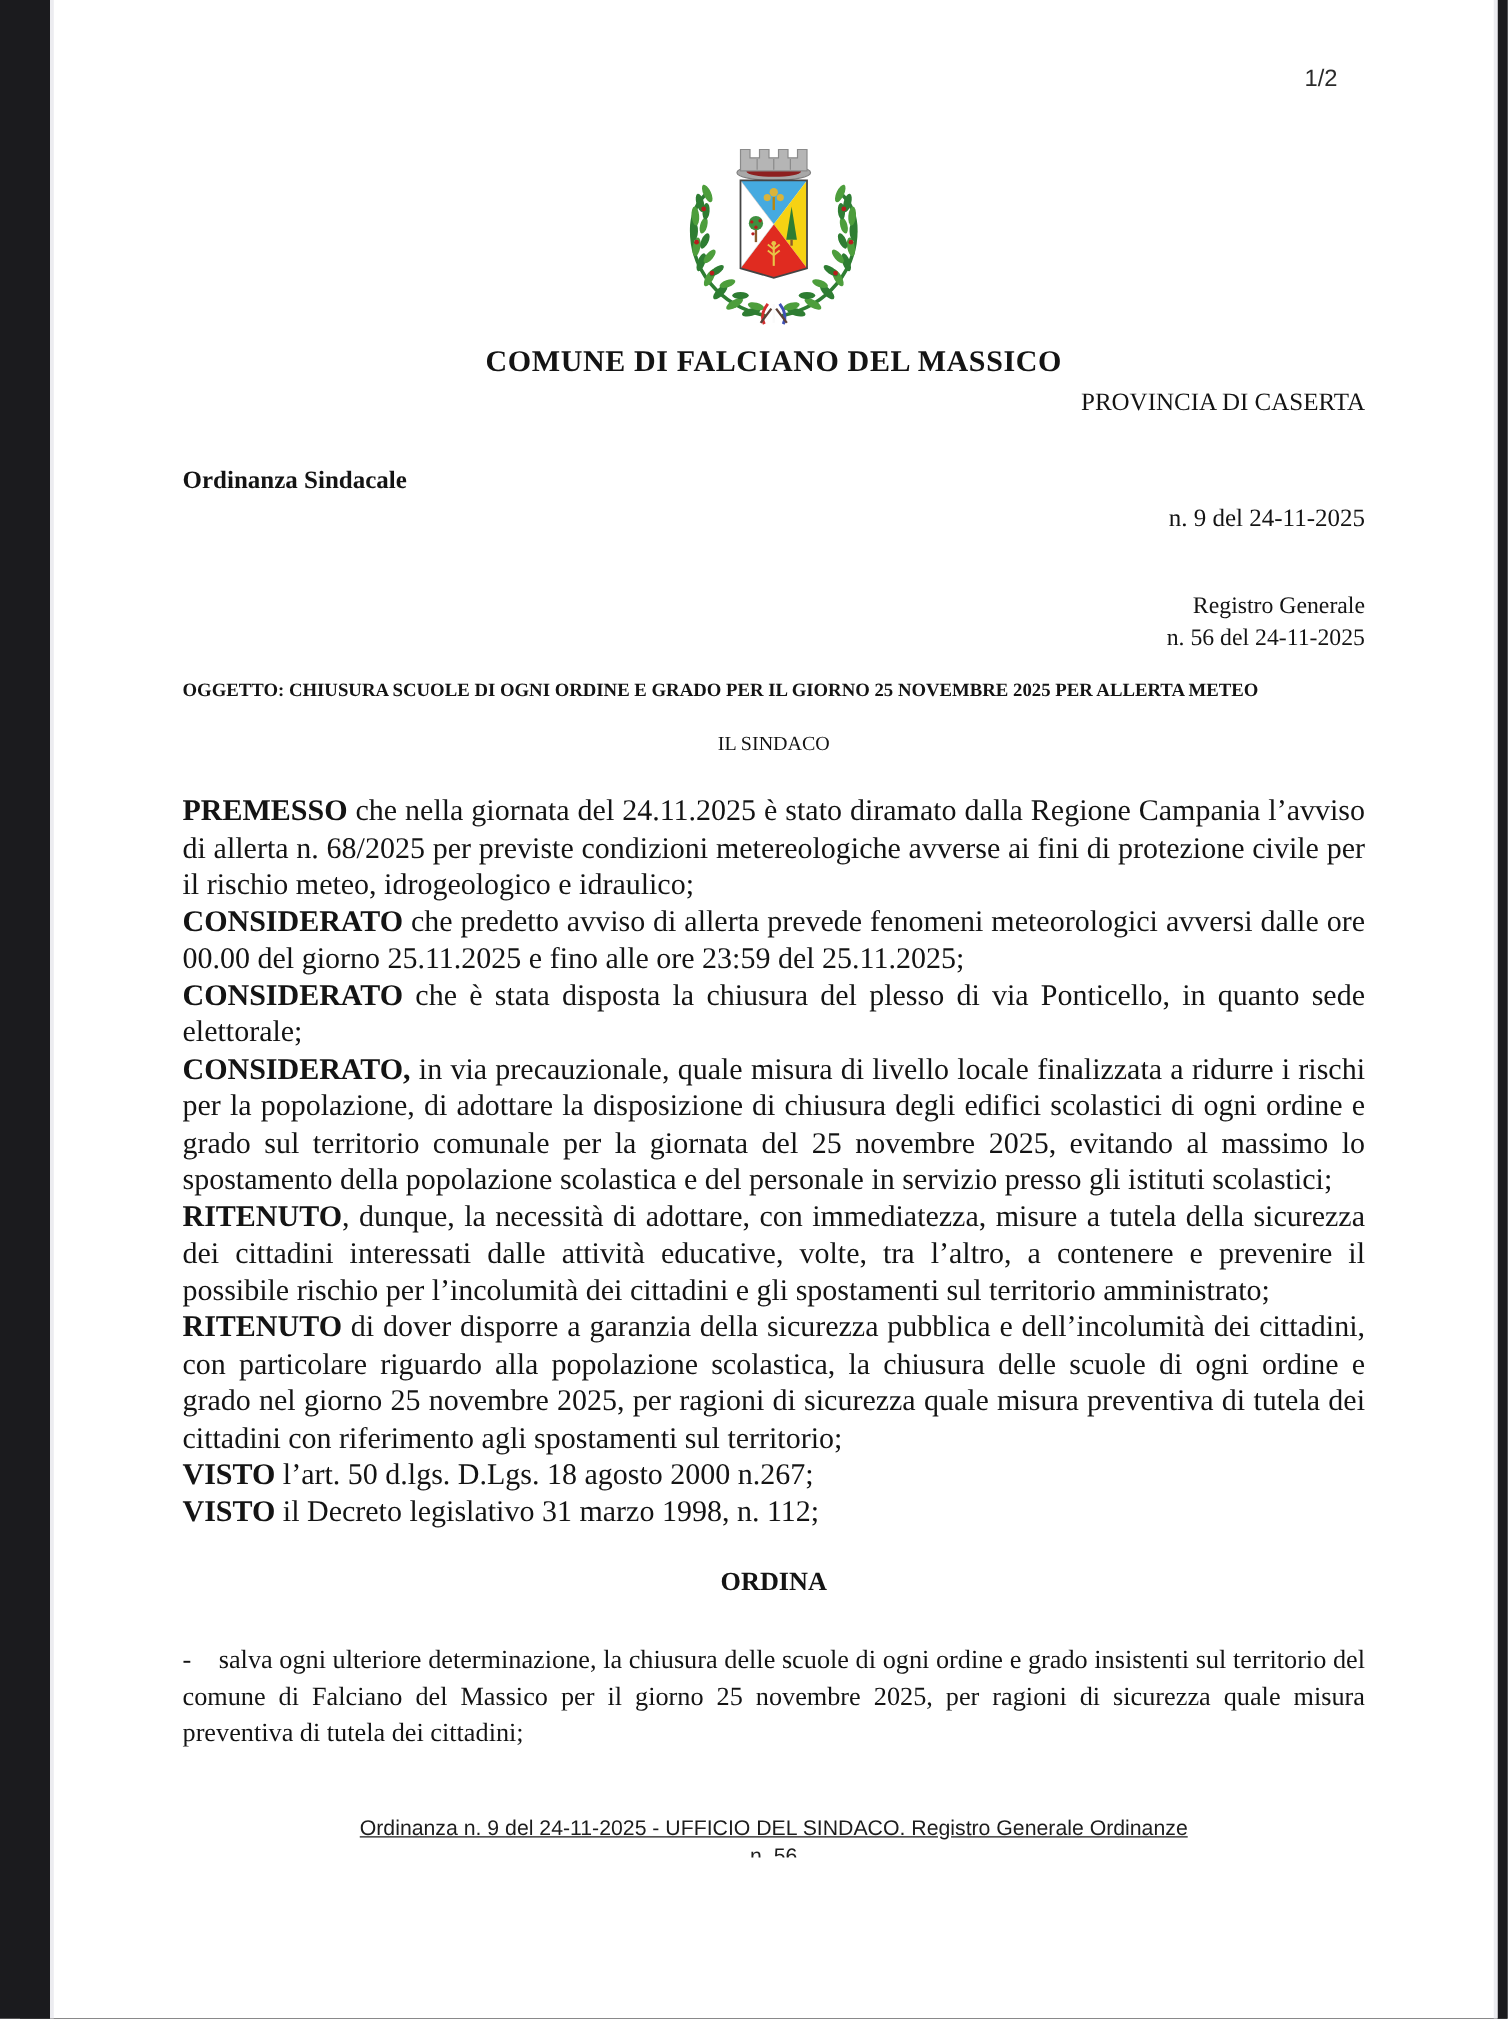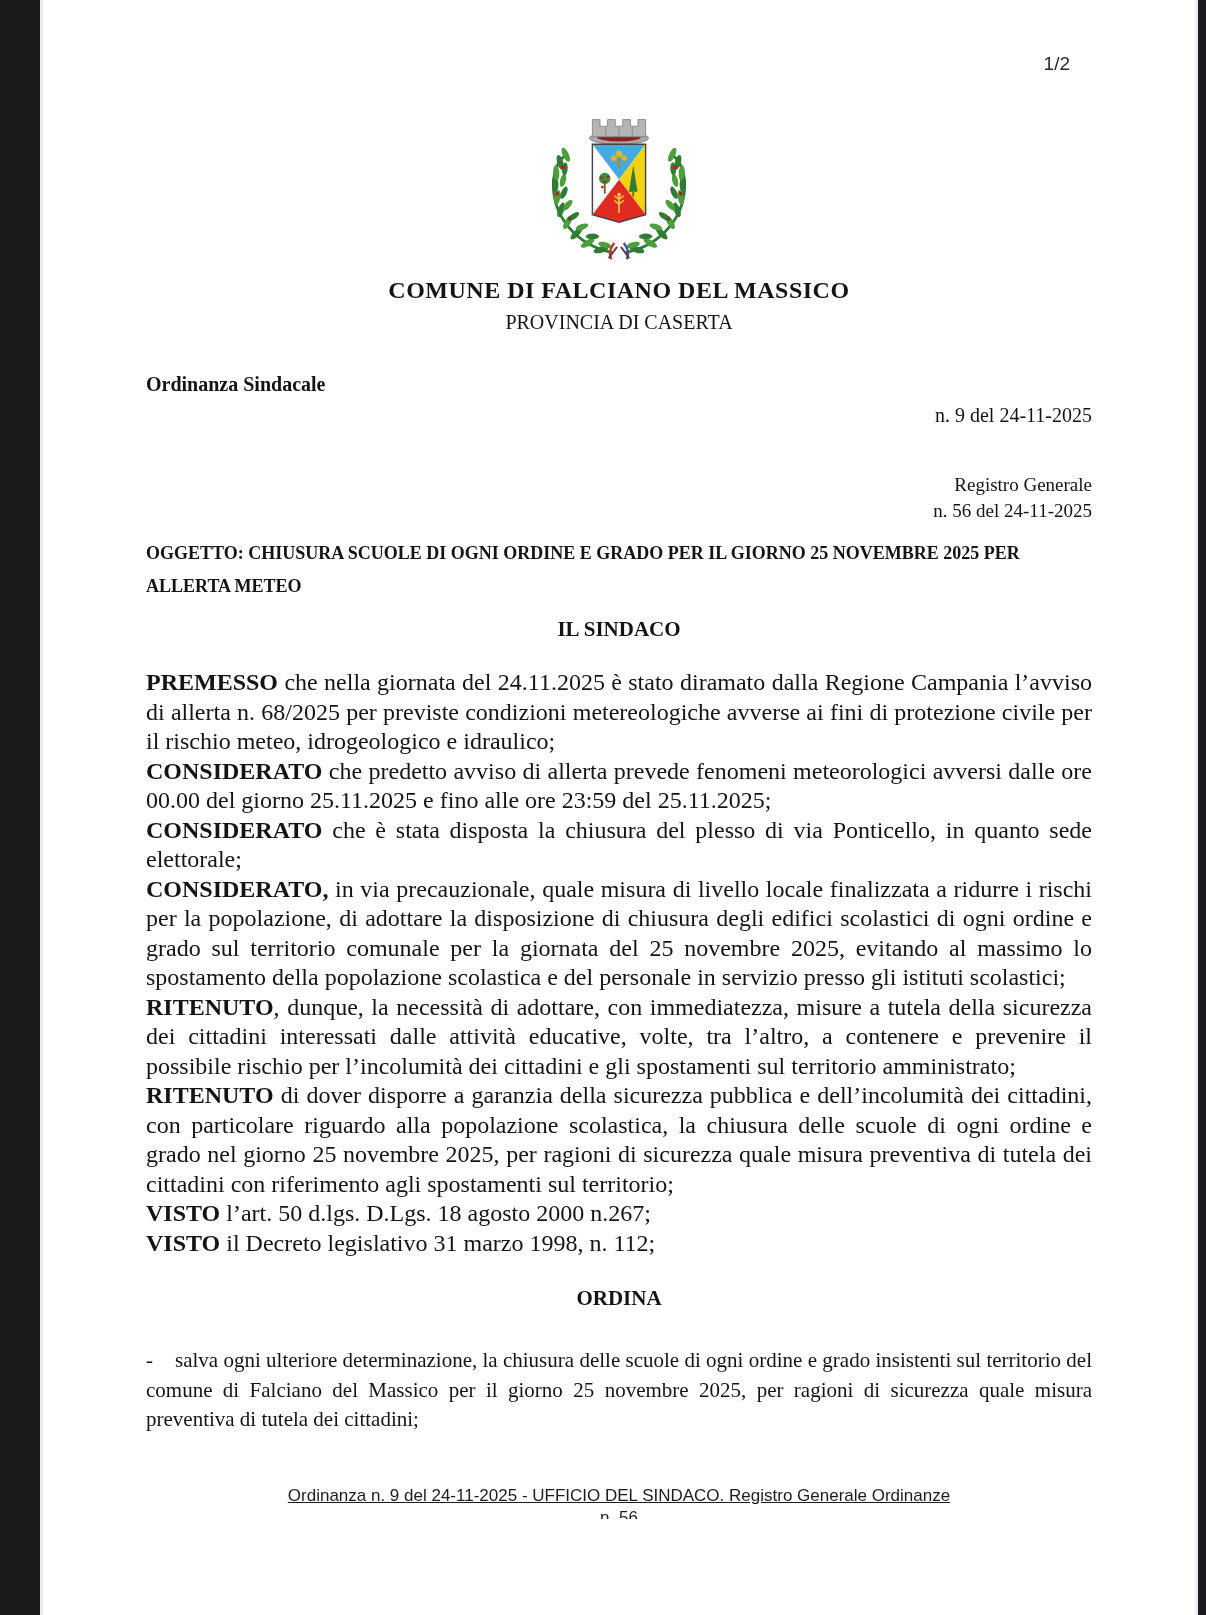--- a/index.html
+++ b/index.html
@@ -12,26 +12,26 @@
     padding:0 0;
   }
   .inner{padding:0 103px;color:#141414;}
   .pagenum{
     margin-top:52px;text-align:right;padding-right:22px;
     font-family:"Liberation Sans", sans-serif;font-size:19px;line-height:24px;color:#2b2b2b;
   }
   .crest{margin:36px auto 0;width:170px;height:152px;display:block;}
   .crest svg{display:block;width:170px;height:152px;margin:0 auto;}
   .muni{margin:13px 0 0;text-align:center;font-size:24px;line-height:26px;font-weight:bold;letter-spacing:.5px;}
-  .prov{margin-top:8px;text-align:center;font-size:20px;line-height:23px;}
+  .prov{margin-top:8px;text-align:right;font-size:20px;line-height:23px;}
   .doctype{margin-top:39px;text-align:left;font-size:20px;line-height:23px;font-weight:bold;}
   .docnum{margin-top:7px;text-align:right;font-size:20px;line-height:24px;}
   .registro{margin-top:45px;text-align:right;font-size:19px;line-height:26px;}
-  .oggetto{margin:13px 0 0;font-size:18px;line-height:33px;font-weight:bold;text-align:left;}
-  .sindaco{margin-top:14px;text-align:center;font-size:21px;line-height:24px;font-weight:bold;}
+  .oggetto{margin:13px 0 0;font-size:15px;line-height:33px;font-weight:bold;text-align:left;}
+  .sindaco{margin-top:14px;text-align:center;font-size:16px;line-height:24px;font-weight:normal;}
   .bodytext{margin-top:27px;font-size:24px;line-height:29.5px;}
   .bodytext p{margin:0;text-align:justify;}
   .ordina{margin-top:28px;text-align:center;font-size:21px;line-height:25px;font-weight:bold;}
   .order-item{margin:35px 0 0;font-size:21px;line-height:29.5px;text-align:justify;}
   .order-item .dash{margin-right:22px;}
   .footer{
     margin-top:50px;text-align:center;
     font-family:"Liberation Sans", sans-serif;font-size:17px;line-height:22px;color:#1c1c1c;text-decoration:underline;
   }
   .footer-clip{

